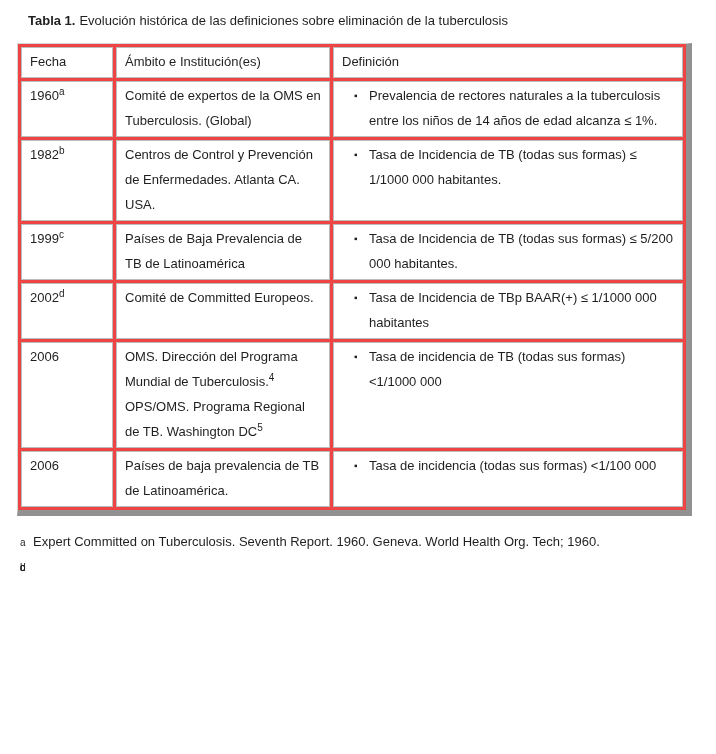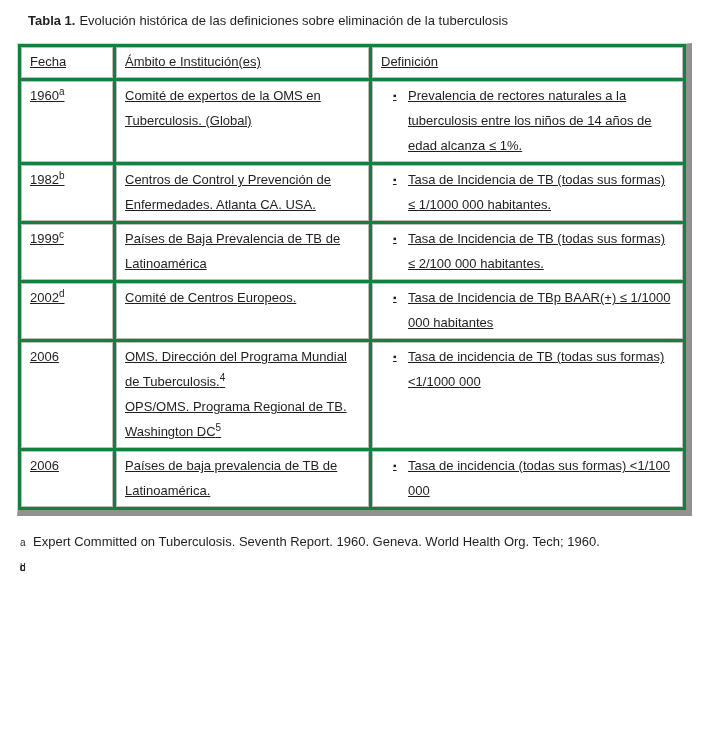--- a/index.html
+++ b/index.html
@@ -16,39 +16,38 @@
   .table-title { margin: 2px 0 13px 11px; line-height: 18px; }
   .table-title .label { font-weight: bold; }
   .table-title .rest { margin-left: 4px; }
 
   
   .table-outer {
     width: 675px;
     border: 1px solid #d6d6d6;
     border-right: 6px solid #919191;
     border-bottom: 6px solid #919191;
-    background: #15803d;
-    text-decoration: underline;
+    background: #ef4444;
   }
   table.tb {
     width: 100%;
     border-collapse: separate;
     border-spacing: 3px;
   }
   .tb th, .tb td {
     border: 1px solid #bcbcbc;
     background: #ffffff;
     vertical-align: top;
     text-align: left;
     font-weight: normal;
     padding: 1px 8px 3px 8px;
     line-height: 25px;
   }
   .col-fecha { width: 92px; }
-  .col-ambito { width: 253px; }
+  .col-ambito { width: 214px; }
 
   sup.ss { font-size: 10px; line-height: 0; vertical-align: super; }
 
   
   .def { display: flex; }
   .def-bullet { flex: 0 0 27px; padding-left: 12px; font-size: 10px; line-height: 25px; }
   .def-text { flex: 1 1 auto; }
 
   .ambito-part2:empty { display: none; }
 
@@ -102,29 +101,29 @@
       </tr>
 
       <tr>
         <td><span>1999</span><sup class="ss">c</sup></td>
         <td>
               <div class="ambito-part1"><span>Países de Baja Prevalencia de TB de Latinoamérica</span><sup class="ss"></sup></div>
             </td>
         <td>
               <div class="def">
                 <span class="def-bullet">▪</span>
-                <span class="def-text">Tasa de Incidencia de TB (todas sus formas) ≤ 2/100 000 habitantes.</span>
+                <span class="def-text">Tasa de Incidencia de TB (todas sus formas) ≤ 5/200 000 habitantes.</span>
               </div>
             </td>
       </tr>
 
       <tr>
         <td><span>2002</span><sup class="ss">d</sup></td>
         <td>
-              <div class="ambito-part1"><span>Comité de Centros Europeos.</span><sup class="ss"></sup></div>
+              <div class="ambito-part1"><span>Comité de Committed Europeos.</span><sup class="ss"></sup></div>
             </td>
         <td>
               <div class="def">
                 <span class="def-bullet">▪</span>
                 <span class="def-text">Tasa de Incidencia de TBp BAAR(+) ≤ 1/1000 000 habitantes</span>
               </div>
             </td>
       </tr>
 
       <tr>

